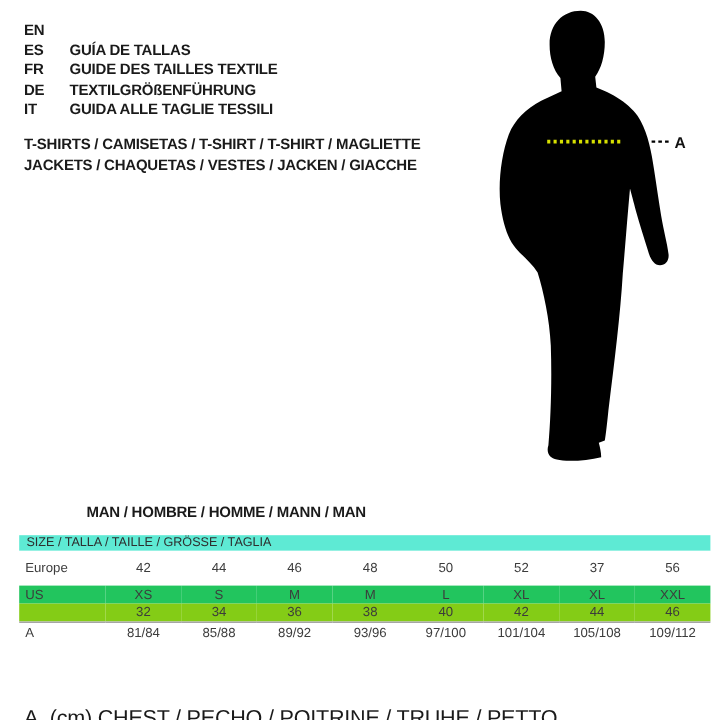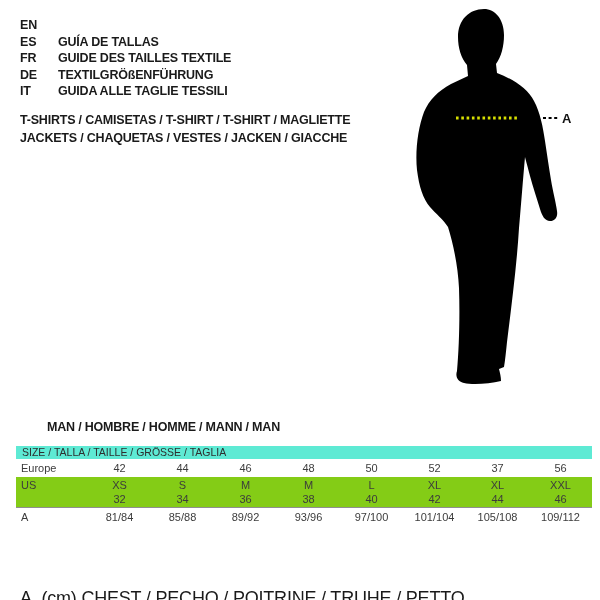--- a/index.html
+++ b/index.html
@@ -59,21 +59,21 @@
   .figure-svg text {
     font-family: "Liberation Sans", sans-serif;
     font-size: 13px;
     font-weight: bold;
     fill: #111111;
   }
 
   
   .section-title {
     position: absolute;
-    left: 7px;
+    left: 32px;
     top: 420px;
     font-size: 12.5px;
     font-weight: bold;
     letter-spacing: -0.2px;
     white-space: nowrap;
     padding-left: 40px;
   }
   .size-table-wrap {
     position: absolute;
     left: 16px;
@@ -103,22 +103,22 @@
     padding: 0;
     vertical-align: middle;
     white-space: nowrap;
   }
   table.size-table td.row-label {
     text-align: left;
     padding-left: 5px;
   }
   col.lbl-col { width: 72px; }
   col.data-col { width: 63px; }
-  tr.row-europe { height: 18px; background: #ffffff; }
-  tr.row-us     { height: 15px; background: #84cc16; }
+  tr.row-europe { height: 29px; background: #ffffff; }
+  tr.row-us     { height: 15px; background: #22c55e; }
   tr.row-usnum  { height: 15px; background: #84cc16; }
   tr.row-a      { height: 19px; background: #ffffff; }
   tr.row-a td   { border-top: 1px solid #8f8f8f; }
 
   .footnote {
     position: absolute;
     left: 20px;
     top: 549px;
     font-size: 18px;
     font-weight: normal;

